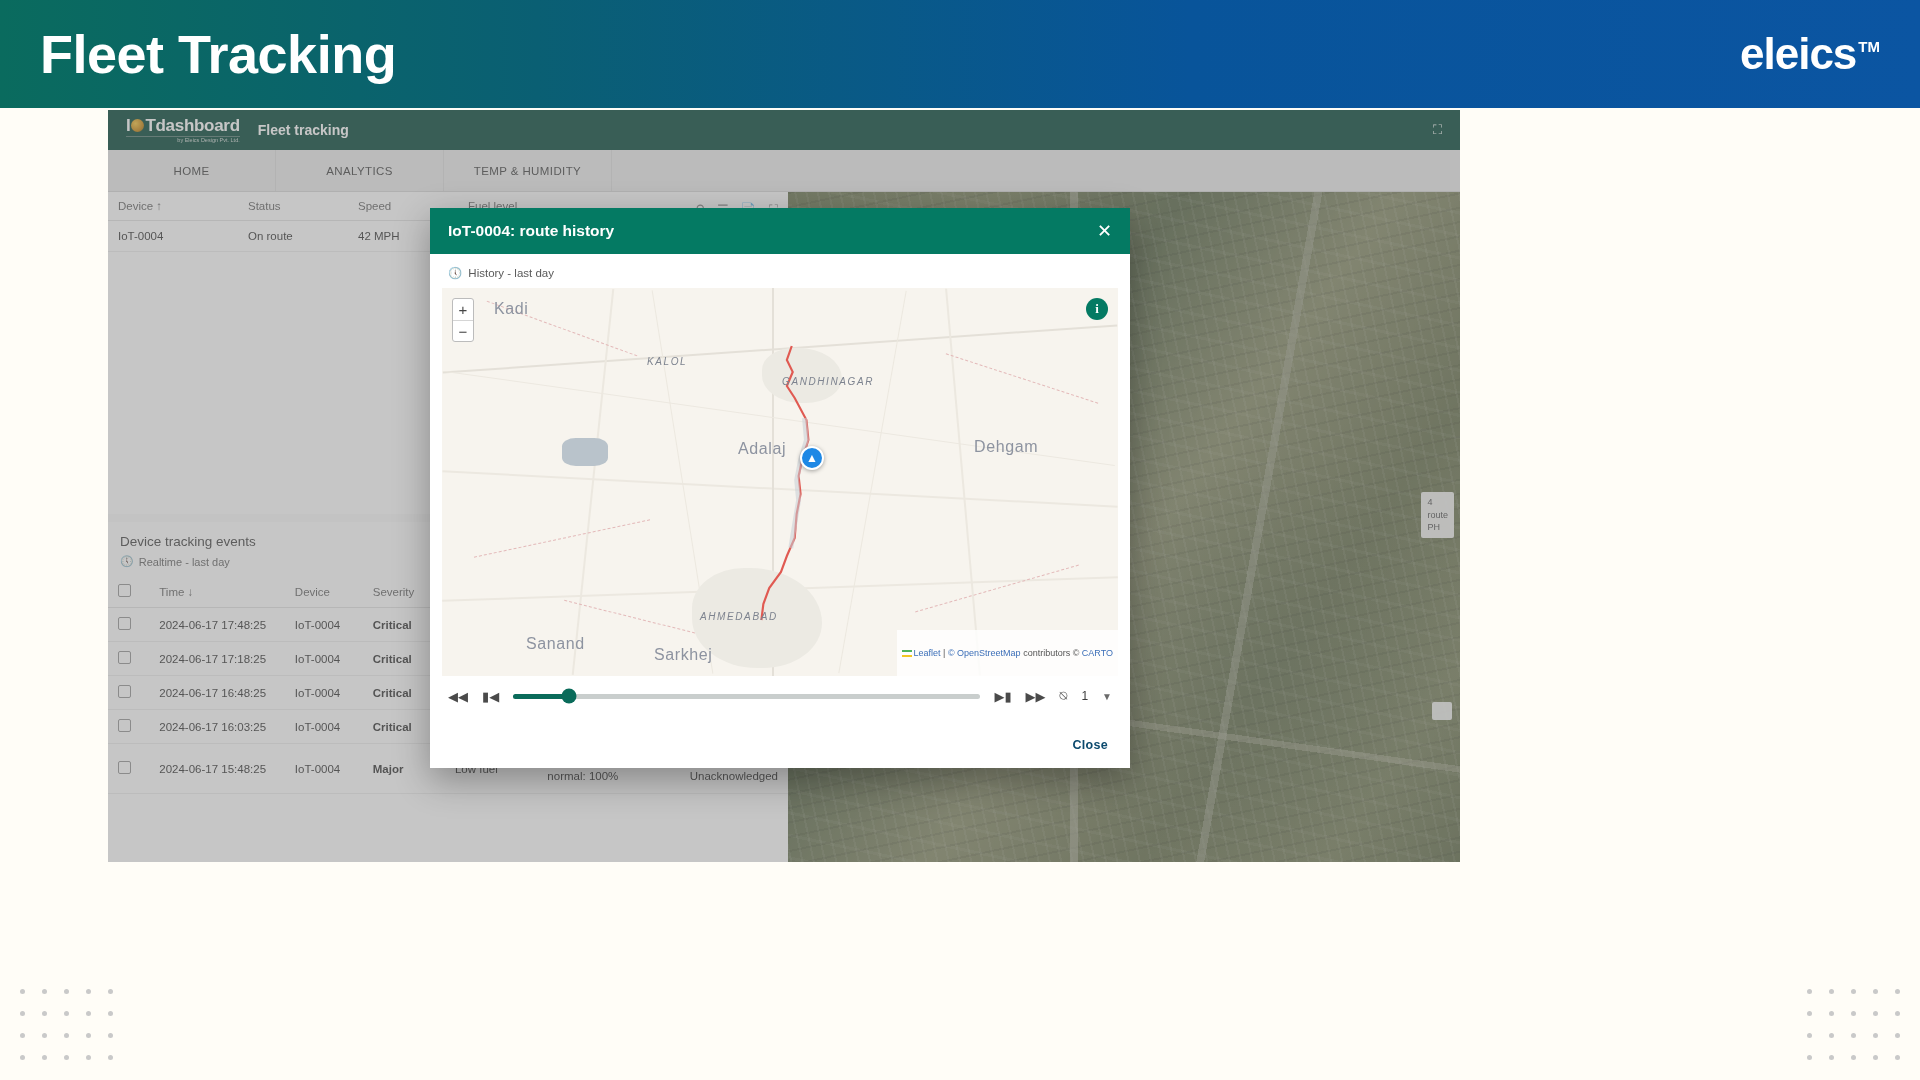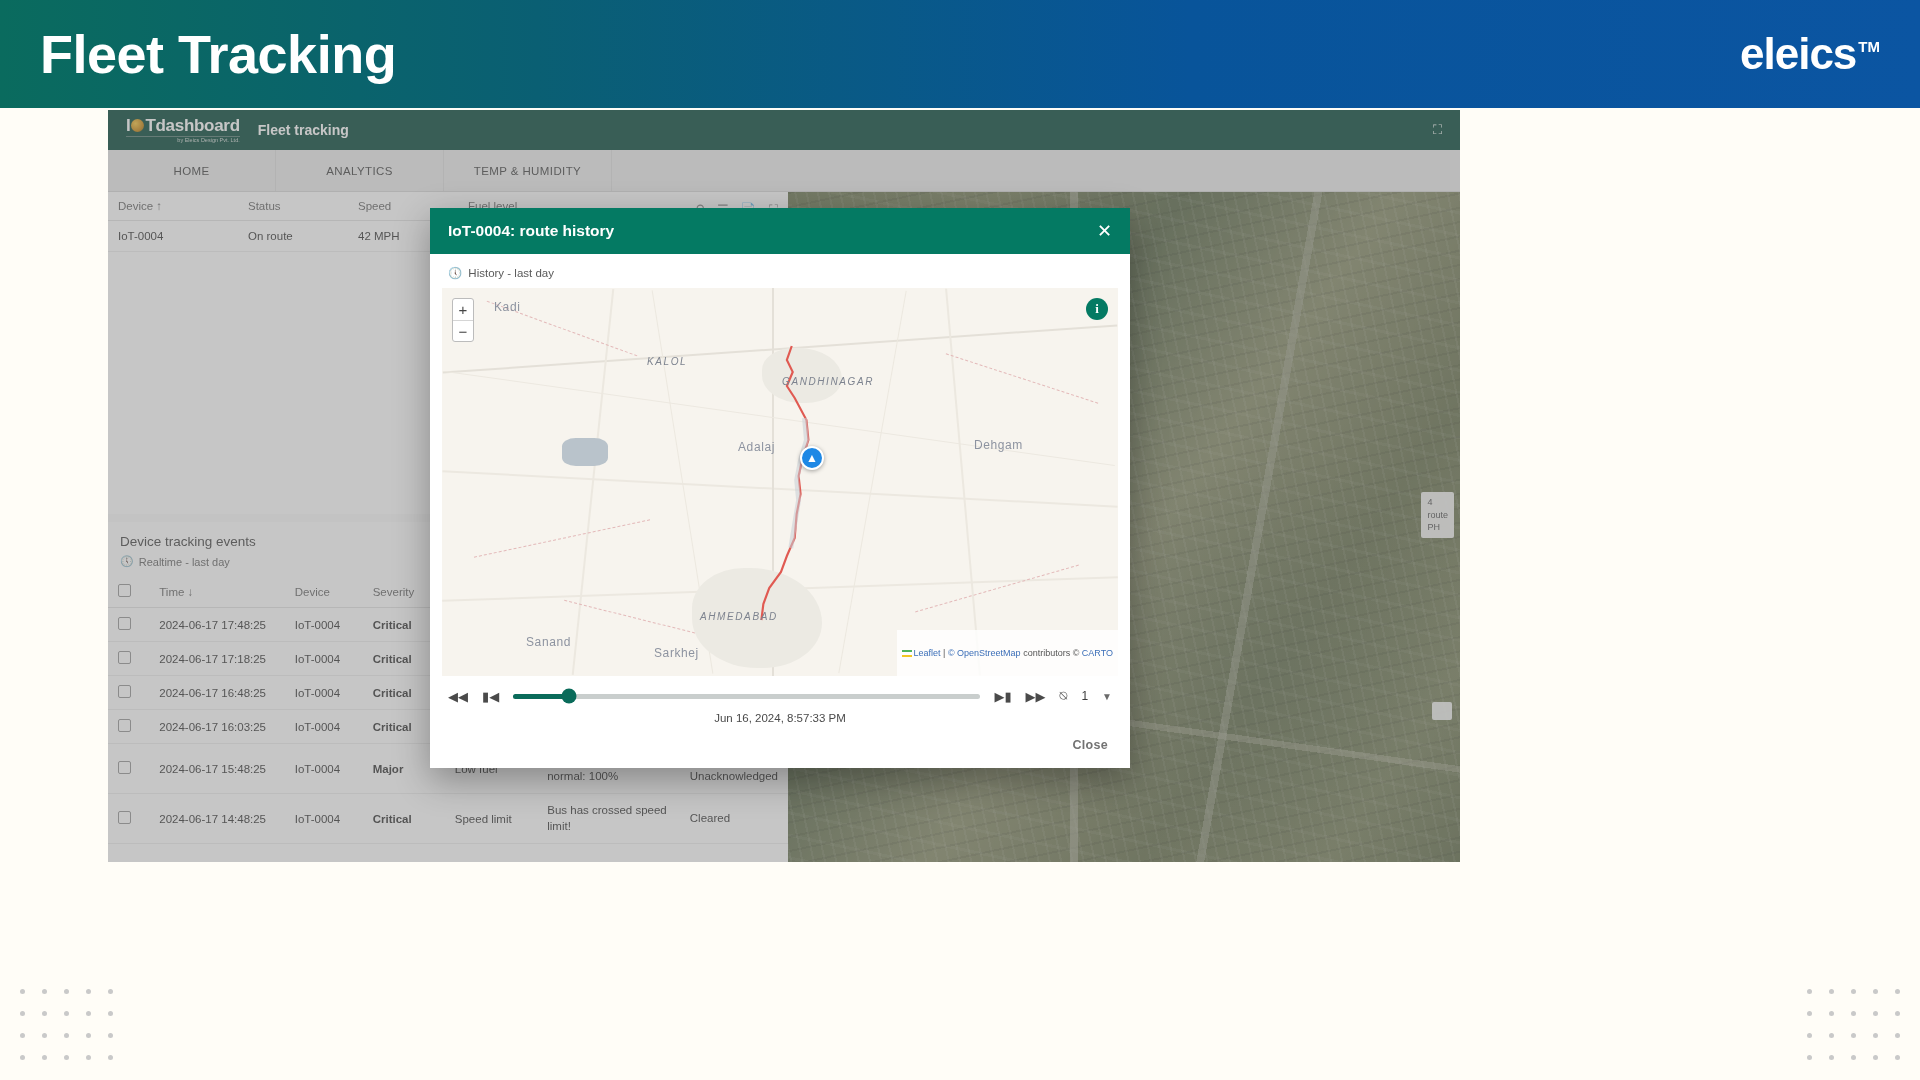--- a/index.html
+++ b/index.html
@@ -155,21 +155,21 @@
   }
   .street-map .road.thin { background: #ece8e0; }
   .street-map .dashed {
     position: absolute; border-top: 1px dashed #e3b9b9;
   }
   .city-blob { position: absolute; background: #eceae3; border-radius: 40% 55% 45% 50%; }
   .water { position: absolute; background: #cfd6db; border-radius: 50%; }
   .route {
     position: absolute; left: 0; top: 0; width: 100%; height: 100%; pointer-events: none;
   }
-  .map-label { position: absolute; color: #8d93a0; font-size: 12px; letter-spacing: .6px; }
+  .map-label { position: absolute; color: #8d93a0; font-size: 16px; letter-spacing: .6px; }
   .map-label.big { font-size: 10px; letter-spacing: 1.6px; color: #7d838f; font-style: italic; }
   .zoom-ctl {
     position: absolute; left: 10px; top: 10px; width: 22px;
     background: #ffffff; border: 1px solid #bcbcbc; border-radius: 3px;
     font-size: 15px; color: #444; text-align: center; line-height: 21px; overflow: hidden;
   }
   .zoom-ctl div { height: 21px; cursor: pointer; }
   .zoom-ctl div + div { border-top: 1px solid #d5d5d5; }
   .info-btn {
     position: absolute; right: 10px; top: 10px; width: 22px; height: 22px; border-radius: 50%;
@@ -199,21 +199,21 @@
   .slider-fill { position: absolute; left: 0; top: 0; bottom: 0; width: 12%; background: #0a6b5a; border-radius: 3px; }
   .slider-thumb {
     position: absolute; left: 12%; top: 50%; transform: translate(-50%, -50%);
     width: 15px; height: 15px; border-radius: 50%; background: #0a6b5a;
   }
   .speed-val { font-size: 12px; color: #3c3c3c; }
   .caret { font-size: 10px; color: #6b6b6b; cursor: pointer; }
   .tl-time { text-align: center; font-size: 11.5px; color: #4a4a4a; padding: 8px 0 0 0; }
   .modal-footer { margin-top: auto; padding: 10px 22px 16px 22px; display: flex; justify-content: flex-end; }
   .close-btn {
-    background: none; border: none; color: #737373; font-size: 12.5px; font-weight: bold;
+    background: none; border: none; color: #0c4a6e; font-size: 12.5px; font-weight: bold;
     cursor: pointer; letter-spacing: .3px; font-family: "Liberation Sans", sans-serif;
   }
 </style>
 </head>
 <body>
 
 <div class="brand-banner">
   <div class="brand-title">Fleet Tracking</div>
   <div class="brand-logo">
     <span class="word">eleics</span>
@@ -378,29 +378,20 @@
             </tr>
             <tr>
               <td><span class="check"></span></td>
               <td>2024-06-17 15:48:25</td>
               <td>IoT-0004</td>
               <td class="sev-major">Major</td>
               <td>Low fuel</td>
               <td class="two-line">Fuel level is back to normal: 100%</td>
               <td class="two-line">Cleared Unacknowledged</td>
             </tr>
-            <tr>
-              <td><span class="check"></span></td>
-              <td>2024-06-17 14:48:25</td>
-              <td>IoT-0004</td>
-              <td class="sev-critical">Critical</td>
-              <td>Speed limit</td>
-              <td class="two-line">Bus has crossed speed limit!</td>
-              <td class="two-line">Cleared</td>
-            </tr>
           </tbody>
         </table>
 
         <div class="pager">
           
           
           
           
           
           
@@ -497,18 +488,17 @@
     <span class="slider-track">
       <span class="slider-fill" style="width: 12%;"></span>
       <span class="slider-thumb" style="left: 12%;"></span>
     </span>
     <span class="tl-btn">▶▮</span>
     <span class="tl-btn">▶▶</span>
     <span class="tl-btn">⍉</span>
     <span class="speed-val">1</span>
     <span class="caret">▼</span>
   </div>
-  <div class="tl-time">Jun 16, 2024, 8:57:33 PM</div>
 
   <div class="modal-footer">
     <button class="close-btn">Close</button>
   </div>
 </div>
 
 </body></html>

